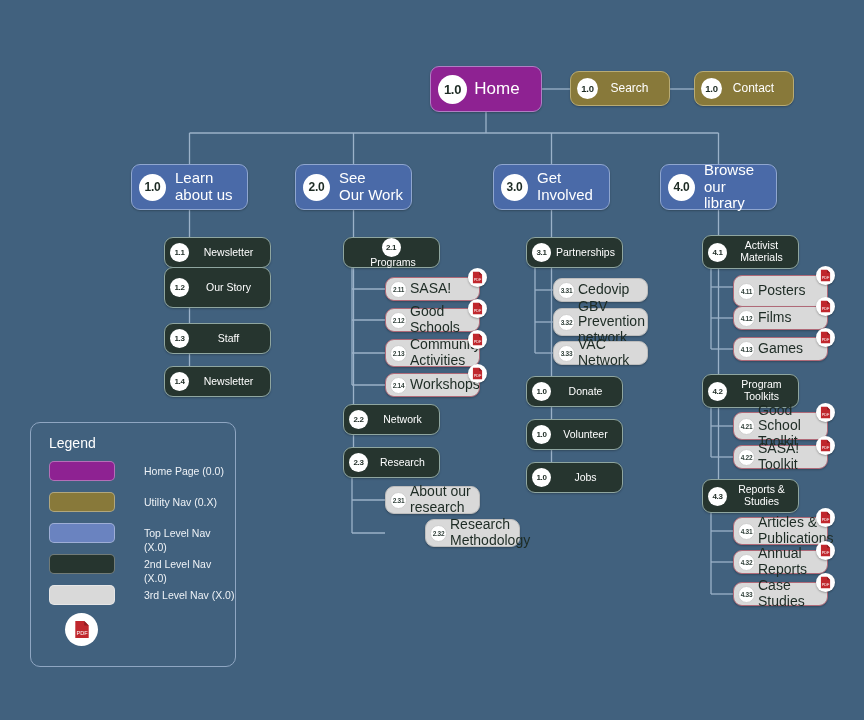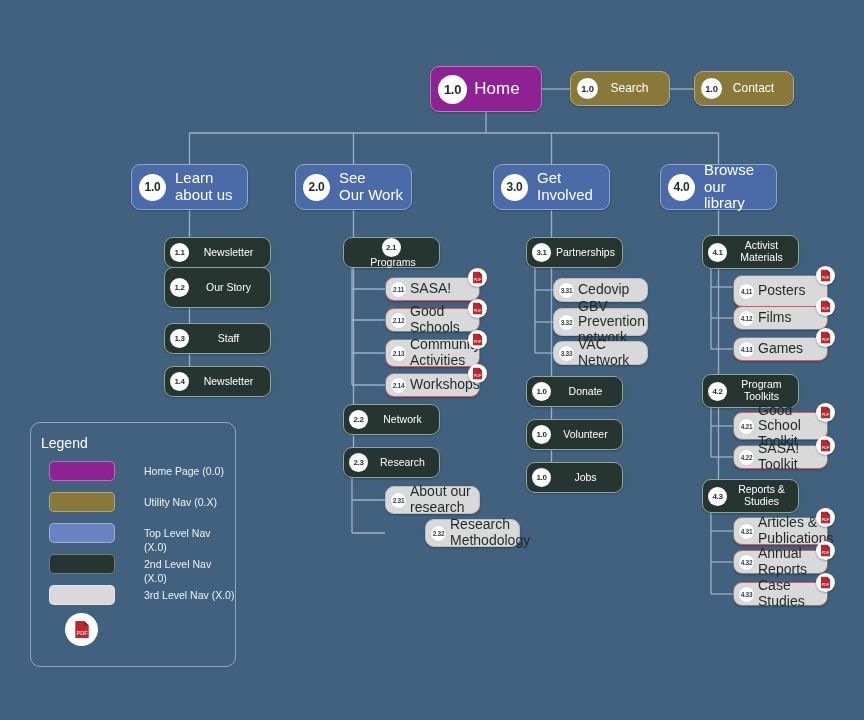--- a/index.html
+++ b/index.html
@@ -104,21 +104,21 @@
 
   
   #legend {
     position: absolute;
     left: 30px; top: 422px;
     width: 206px; height: 245px;
     border: 1.2px solid #8fa6c2;
     border-radius: 10px;
   }
   #legend .ltitle {
-    position: absolute; left: 10px; top: 12px;
+    position: absolute; left: 18px; top: 12px;
     font-size: 14px; color: #ffffff;
   }
   .lrow { position: absolute; left: 18px; display: flex; align-items: flex-start; }
   .swatch {
     width: 66px; height: 20px; border-radius: 5px; flex: 0 0 auto;
     border: 1px solid rgba(255,255,255,.35);
   }
   .ltext {
     margin-left: 29px; font-size: 10.5px; color: #eef2f6; line-height: 1.35;
     padding-top: 3px;

